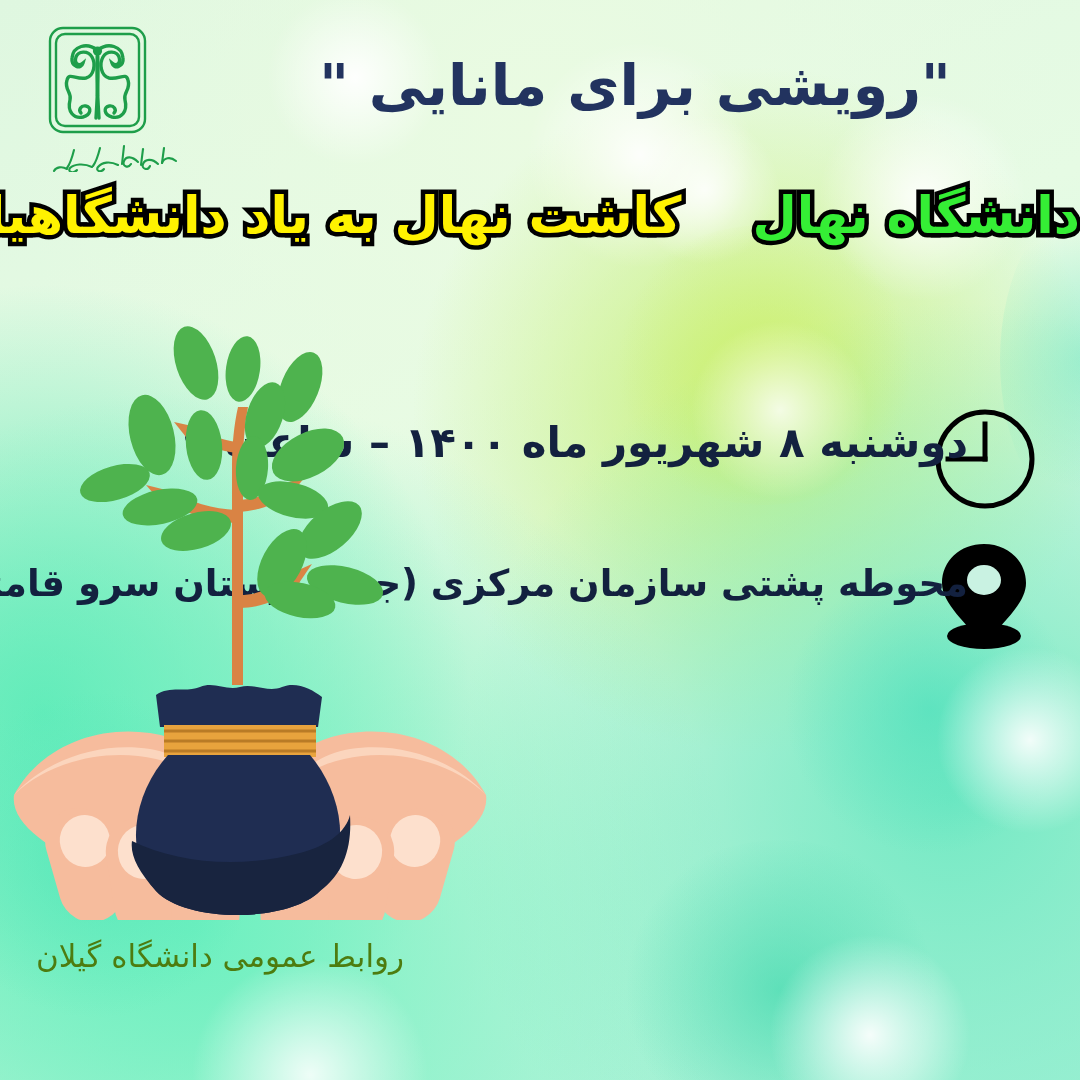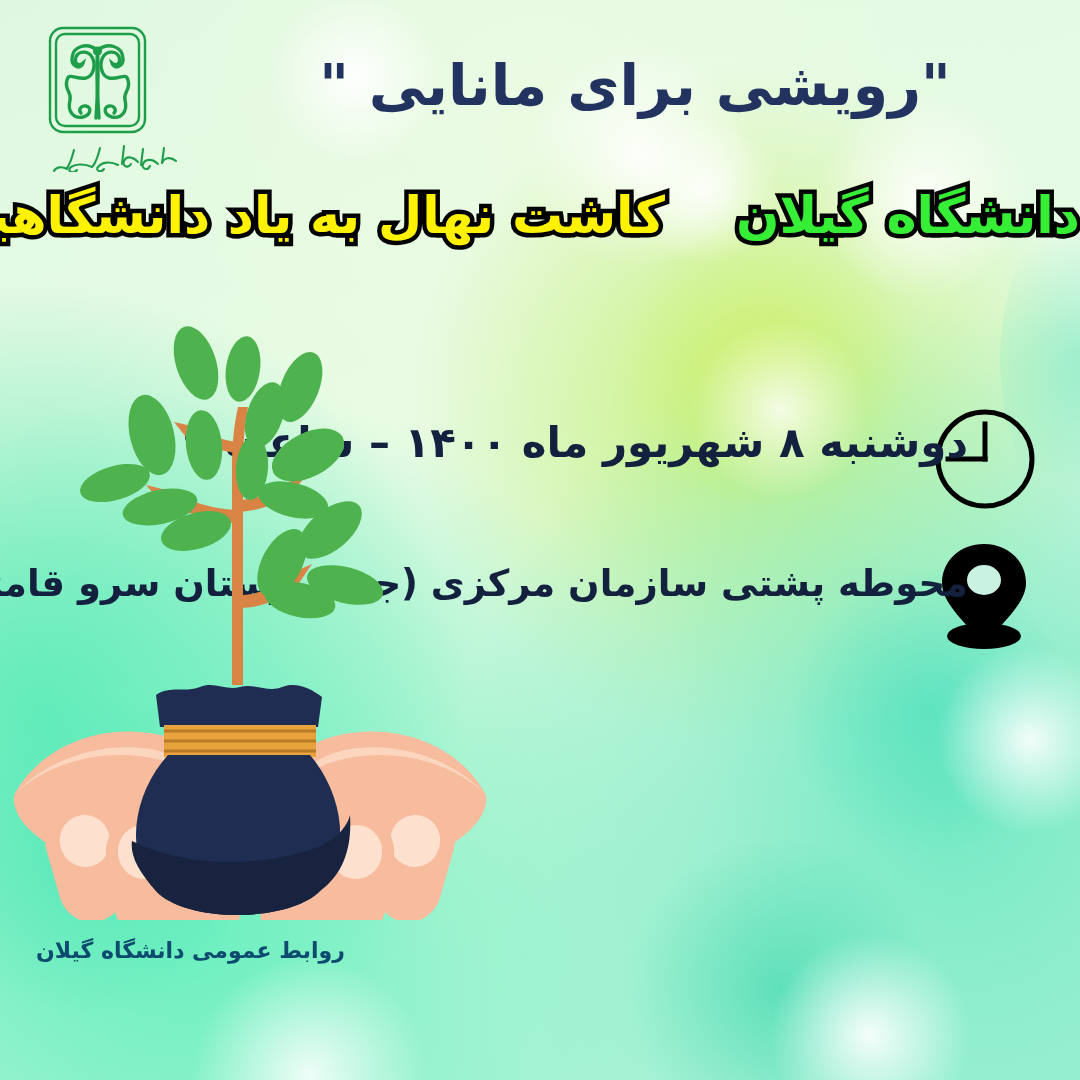--- a/index.html
+++ b/index.html
@@ -102,23 +102,23 @@
   #clock-icon { position: absolute; right: 40px; top: 404px; width: 110px; height: 110px; }
   #pin-icon   { position: absolute; right: 48px; top: 540px; width: 96px;  height: 112px; }
   #clock-icon svg, #pin-icon svg { display: block; width: 100%; height: 100%; }
 
   
   #footer-text {
     position: absolute;
     left: 36px;
     top: 938px;
     direction: rtl;
-    color: #0c4a6e;
-    font-size: 22px;
-    font-weight: bold;
+    color: #4d7c0f;
+    font-size: 31px;
+    font-weight: normal;
     white-space: nowrap;
   }
 
   
   #illustration {
     position: absolute;
     left: 0px;
     top: 295px;
     width: 500px;
     height: 625px;
@@ -189,21 +189,21 @@
         <path d="M103 127 L 101 143"></path>
         <path d="M136 139 C 130 134, 124 136, 122 141"></path>
         <path d="M124 126 L 122 141"></path>
       </g>
     </svg>
   </div>
 
   <div class="title-main">"رویشی برای مانایی "</div>
 
   <div class="subtitle-row">
-    <span class="sub-green">دانشگاه گیلان</span>
+    <span class="sub-green">دانشگاه نهال</span>
     <span style="-webkit-text-stroke:0; text-shadow:none;">&nbsp;&nbsp;</span>
     <span class="sub-yellow">کاشت نهال به یاد دانشگاهیان درگذشته</span>
   </div>
 
   <div id="clock-icon">
     <svg viewBox="0 0 110 110" xmlns="http://www.w3.org/2000/svg">
       <circle cx="55" cy="55" r="47" fill="none" stroke="#000" stroke-width="5"></circle>
       <path d="M55 55 L 55 20" stroke="#000" stroke-width="5" stroke-linecap="square" fill="none"></path>
       <path d="M55 55 L 18 55" stroke="#000" stroke-width="5" stroke-linecap="square" fill="none"></path>
     </svg>

